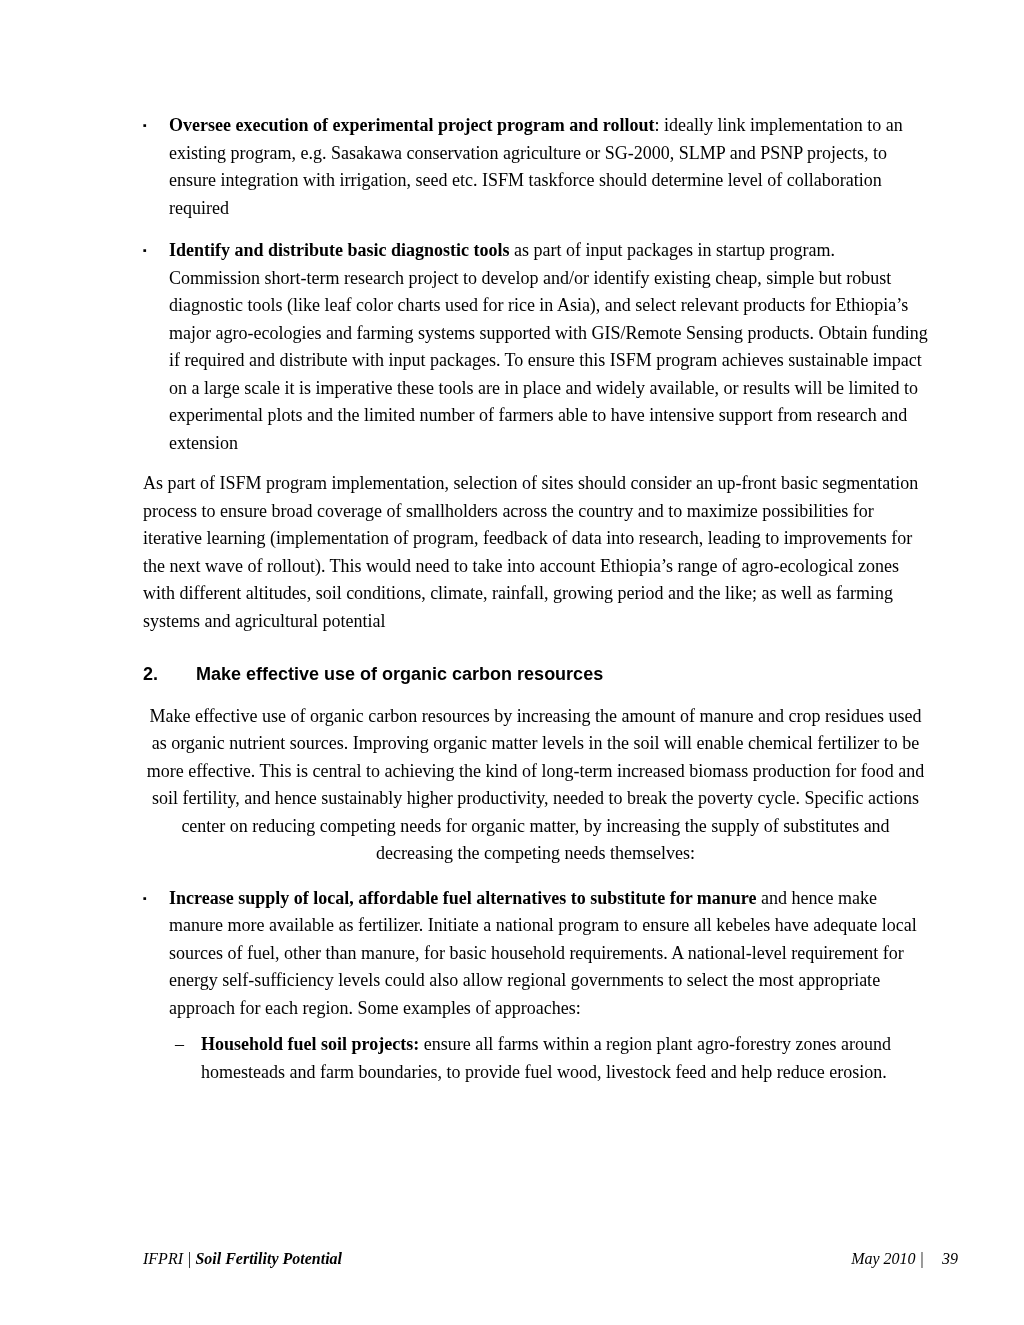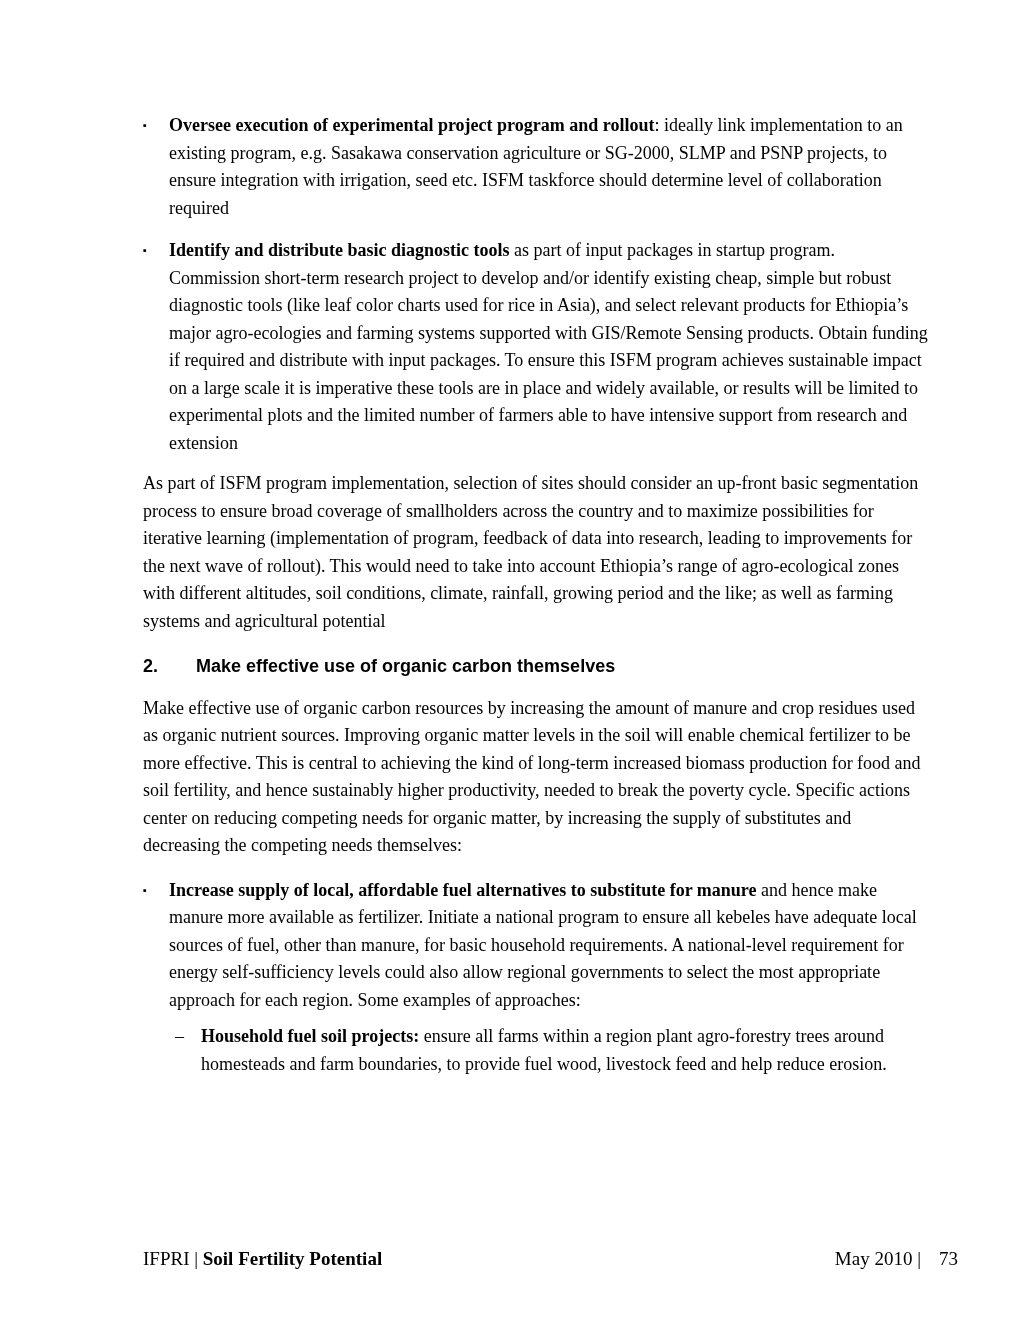--- a/index.html
+++ b/index.html
@@ -27,42 +27,43 @@
   .bullet .marker {
     flex: 0 0 26px;
     font-size: 11px;
     line-height: 27.5px;
   }
   .bullet .btext { flex: 1 1 auto; }
   .sub-list { margin-left: 32px; }
   .sub-list .marker { font-size: 18px; }
   .mb15 { margin-bottom: 15px; }
   .mb13 { margin-bottom: 13px; }
-  .mb18 { margin-bottom: 18px; }
-  .mb17 { margin-bottom: 17px; }
+  .mb18 { margin-bottom: 26px; }
+  .mb17 { margin-bottom: 17px; text-align: center; }
   .mb9  { margin-bottom: 9px; }
   h2.section-heading {
     display: flex;
     font-family: "Liberation Sans", sans-serif;
     font-size: 18px;
     font-weight: bold;
     line-height: 27.5px;
     margin: 0 0 14px 0;
   }
   h2.section-heading .h-num { flex: 0 0 53px; }
   .bold { font-weight: bold; }
   .footer {
     position: absolute;
     left: 143px;
     right: 66px;
     top: 1250px;
     display: flex;
     justify-content: space-between;
-    font-size: 19px;
+    font-size: 16px;
     line-height: 18px;
+    font-style: italic;
   }
   .footer .pg-num { display: inline-block; margin-left: 18px; }
 </style>
 </head>
 <body>
 
 <div class="page">
   <div class="content">
 
     <ul>
@@ -73,38 +74,38 @@
       <li class="bullet mb13">
         <span class="marker">▪</span>
         <span class="btext"><span class="bold">Identify and distribute basic diagnostic tools</span><span> as part of input packages in startup program. Commission short-term research project to develop and/or identify existing cheap, simple but robust diagnostic tools (like leaf color charts used for rice in Asia), and select relevant products for Ethiopia’s major agro-ecologies and farming systems supported with GIS/Remote Sensing products. Obtain funding if required and distribute with input packages. To ensure this ISFM program achieves sustainable impact on a large scale it is imperative these tools are in place and widely available, or results will be limited to experimental plots and the limited number of farmers able to have intensive support from research and extension</span></span>
       </li>
     </ul>
 
     <p class="mb18">As part of ISFM program implementation, selection of sites should consider an up-front basic segmentation process to ensure broad coverage of smallholders across the country and to maximize possibilities for iterative learning (implementation of program, feedback of data into research, leading to improvements for the next wave of rollout). This would need to take into account Ethiopia’s range of agro-ecological zones with different altitudes, soil conditions, climate, rainfall, growing period and the like; as well as farming systems and agricultural potential</p>
 
     <h2 class="section-heading">
       <span class="h-num">2.</span>
-      <span class="h-text">Make effective use of organic carbon themselves</span>
+      <span class="h-text">Make effective use of organic carbon resources</span>
     </h2>
 
     <p class="mb17">Make effective use of organic carbon resources by increasing the amount of manure and crop residues used as organic nutrient sources. Improving organic matter levels in the soil will enable chemical fertilizer to be more effective. This is central to achieving the kind of long-term increased biomass production for food and soil fertility, and hence sustainably higher productivity, needed to break the poverty cycle. Specific actions center on reducing competing needs for organic matter, by increasing the supply of substitutes and decreasing the competing needs themselves:</p>
 
     <ul>
       <li class="bullet mb9">
         <span class="marker">▪</span>
         <span class="btext"><span class="bold">Increase supply of local, affordable fuel alternatives to substitute for manure</span><span> and hence make manure more available as fertilizer. Initiate a national program to ensure all kebeles have adequate local sources of fuel, other than manure, for basic household requirements. A national-level requirement for energy self-sufficiency levels could also allow regional governments to select the most appropriate approach for each region. Some examples of approaches:</span></span>
       </li>
     </ul>
 
     <ul class="sub-list">
       <li class="bullet">
         <span class="marker">–</span>
-        <span class="btext"><span class="bold">Household fuel soil projects:</span><span> ensure all farms within a region plant agro-forestry trees around homesteads and farm boundaries, to provide fuel wood, livestock feed and help reduce erosion.</span></span>
+        <span class="btext"><span class="bold">Household fuel soil projects:</span><span> ensure all farms within a region plant agro-forestry zones around homesteads and farm boundaries, to provide fuel wood, livestock feed and help reduce erosion.</span></span>
       </li>
     </ul>
 
   </div>
 
   <div class="footer">
     <span class="f-left"><span>IFPRI | </span><span class="bold">Soil Fertility Potential</span></span>
-    <span class="f-right"><span>May 2010 |</span><span class="pg-num">73</span></span>
+    <span class="f-right"><span>May 2010 |</span><span class="pg-num">39</span></span>
   </div>
 </div>
 
 </body></html>

